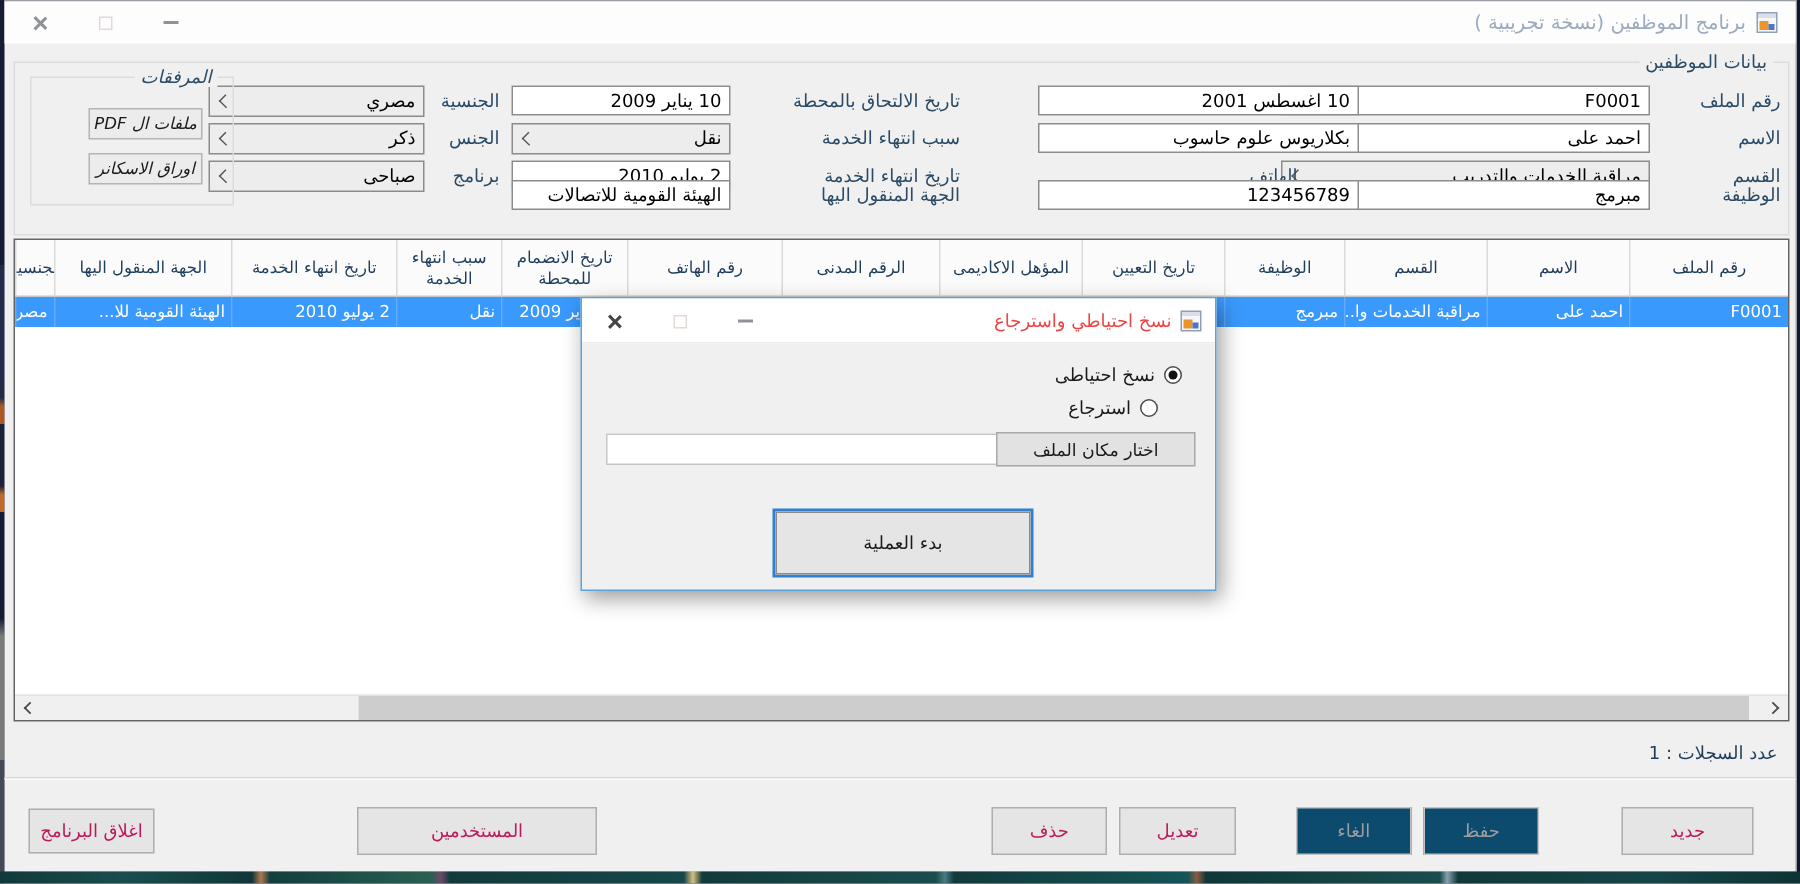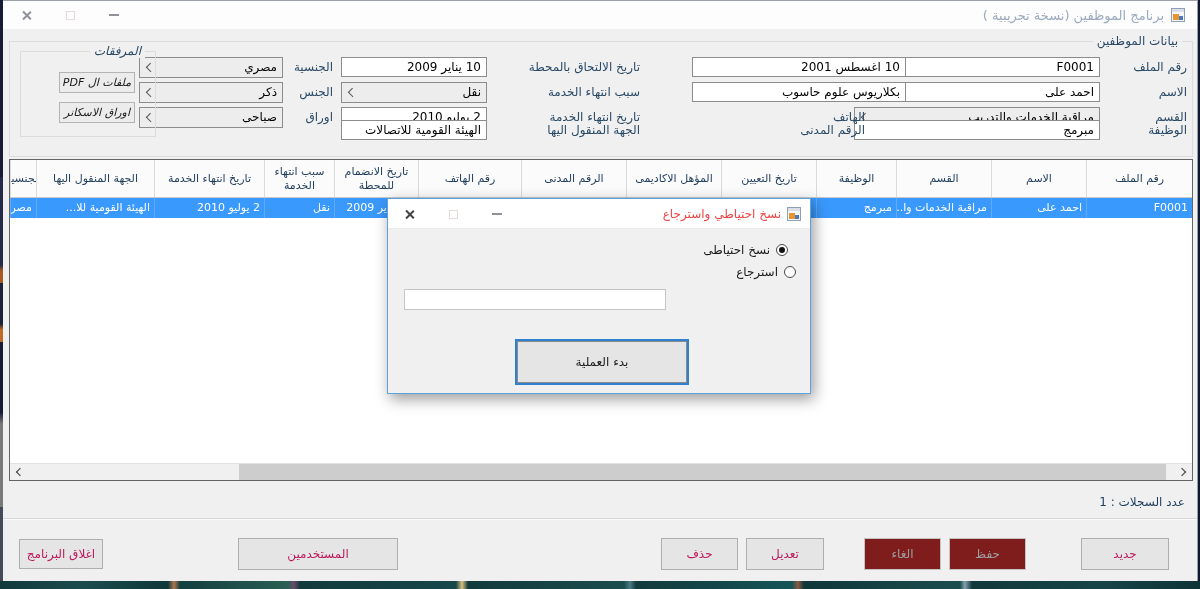--- a/index.html
+++ b/index.html
@@ -65,21 +65,21 @@
   .arr-l { left:5px; border-left:2px solid #4a4a4a; border-bottom:2px solid #4a4a4a; transform:rotate(45deg) scale(0.6); }
   .arr-r { right:5px; border-right:2px solid #4a4a4a; border-top:2px solid #4a4a4a; transform:rotate(45deg) scale(0.6); }
   .scroll-thumb { position:absolute; top:0; left:229px; right:26px; height:16px; background:#cdcdcd; }
 
   .status-text { position:absolute; right:12px; top:494px; font-size:12px; color:#1e3c5c; direction:rtl; }
   .separator { position:absolute; left:0; right:0; top:517px; height:2px; border-top:1px solid #d6d6d6; border-bottom:1px solid #fbfbfb; }
 
   
   .btn { position:absolute; height:32px; background:#e5e5e5; border:1px solid #aeaeae; font-size:12px; color:#be185d;
     display:flex; align-items:center; justify-content:center; direction:rtl; cursor:default; }
-  .btn.disabled { background:#7f1d1d; border-color:#c3c3c3; color:#9e9e9e; }
+  .btn.disabled { background:#0c4a6e; border-color:#c3c3c3; color:#9e9e9e; }
   .focus-wrap { position:absolute; border:2px solid #2f80d0; background:#c2410c; }
   .focus-wrap .inner { width:100%; height:100%; background:#e5e5e5; border:1px solid #8a8a8a; font-size:12px; color:#1a1a1a;
     display:flex; align-items:center; justify-content:center; direction:rtl; }
 
   
   .dialog { position:absolute; left:384px; top:197px; width:424px; height:196px; background:#f0f0f0;
     border:1px solid #5ba3dc; box-shadow:3px 5px 14px rgba(0,0,0,0.4); z-index:3; }
   .dlg-titlebar { position:absolute; left:0; top:0; right:0; height:30px; background:#fff; border-bottom:1px solid #ececec; }
   .dlg-title-group { position:absolute; right:9px; top:0; height:30px; display:flex; align-items:center; gap:6px; flex-direction:row-reverse; }
   .dlg-title { font-size:12px; color:#ef4444; direction:rtl; }
@@ -128,35 +128,36 @@
   <div class="combo r3 c1-in"><span>مراقبة الخدمات والتدريب</span><span class="chev"></span></div>
   <div class="field-label r4 c1-lb">الوظيفة</div>
   <div class="tbox r4 c1-in">مبرمج</div>
 
   <div class="field-label r1 c2-lb">تاريخ التعيين</div>
   <div class="tbox r1 c2-in">10 اغسطس 2001</div>
   <div class="field-label r2 c2-lb">المؤهل العلمى</div>
   <div class="tbox r2 c2-in">بكلاريوس علوم حاسوب</div>
   <div class="field-label r3 c2-lb">الهاتف</div>
   <div class="field-label r4 c2-lb">الرقم المدنى</div>
+  <div class="tbox r4 c2-in">123456789</div>
 
   <div class="field-label r1 c3-lb">تاريخ الالتحاق بالمحطة</div>
   <div class="tbox r1 c3-in">10 يناير 2009</div>
   <div class="field-label r2 c3-lb">سبب انتهاء الخدمة</div>
   <div class="combo r2 c3-in"><span>نقل</span><span class="chev"></span></div>
   <div class="field-label r3 c3-lb">تاريخ انتهاء الخدمة</div>
   <div class="tbox r3 c3-in">2 يوليو 2010</div>
   <div class="field-label r4 c3-lb">الجهة المنقول اليها</div>
   <div class="tbox r4 c3-in">الهيئة القومية للاتصالات</div>
 
   <div class="field-label r1 c4-lb">الجنسية</div>
   <div class="combo r1 c4-in"><span>مصري</span><span class="chev"></span></div>
   <div class="field-label r2 c4-lb">الجنس</div>
   <div class="combo r2 c4-in"><span>ذكر</span><span class="chev"></span></div>
-  <div class="field-label r3 c4-lb">اوراق</div>
+  <div class="field-label r3 c4-lb">برنامج</div>
   <div class="combo r3 c4-in"><span>صباحى</span><span class="chev"></span></div>
 
   <div class="groupbox gb-attach">
     <span class="gb-label">المرفقات</span>
     <div class="attach-btn" style="top:20px;">ملفات ال PDF</div>
     <div class="attach-btn" style="top:50px;">اوراق الاسكانر</div>
   </div>
 
   <div class="grid">
     <div class="grid-header">
@@ -220,23 +221,24 @@
           <span class="max-icon"></span>
         </div>
       <div class="tb-btn" style="left:96px; top:7px;">
           <span class="min-icon"></span>
         </div>
     </div>
     <div class="radio-row" style="right:22px; top:44px;">
       <span class="radio checked"></span>
       <span>نسخ احتياطى</span>
     </div>
-    <div class="radio-row" style="right:14px; top:66px;text-align:center;">
+    <div class="radio-row" style="right:38px; top:66px;text-align:center;">
       <span class="radio"></span>
       <span>استرجاع</span>
     </div>
     <div class="dlg-input"></div>
+    <div class="dlg-choose">اختار مكان الملف</div>
     <div class="focus-wrap dlg-start">
       <div class="inner">بدء العملية</div>
     </div>
   </div>
 
 </div>
 
 </body></html>

